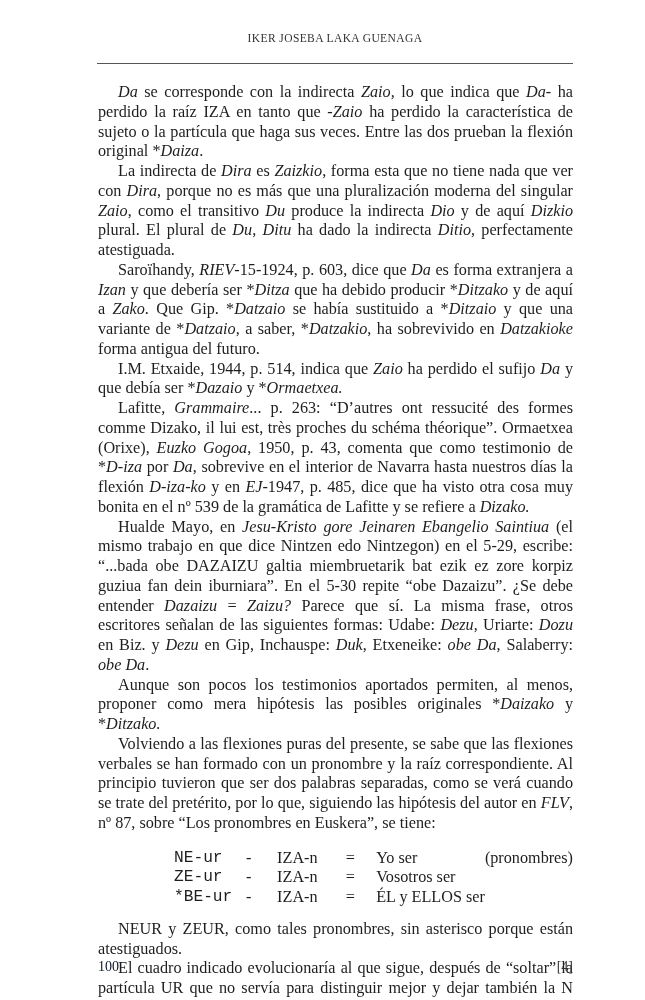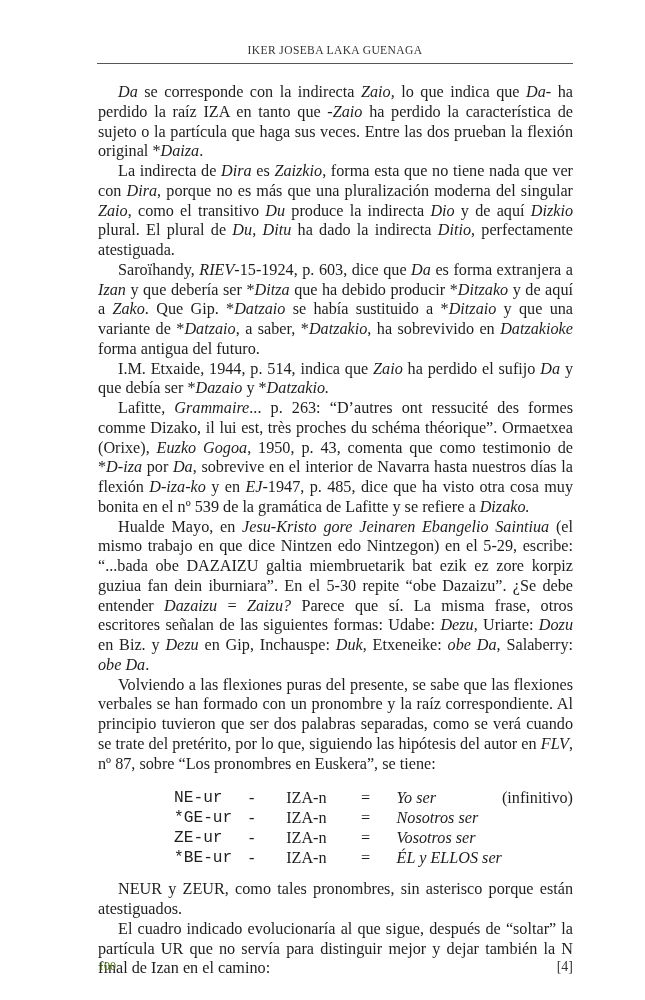--- a/index.html
+++ b/index.html
@@ -1,65 +1,58 @@
 <!DOCTYPE html>
 <html><head>
 <meta charset="utf-8">
 <style>
   html, body { margin: 0; padding: 0; background: #ffffff; }
   body { width: 645px; height: 1000px; position: relative; overflow: hidden;
          font-family: "Liberation Serif", "DejaVu Serif", serif; color: #1e1e1e; }
-  .header { position: absolute; left: 97px; top: 44px; width: 476px; text-align: center;
+  .header { position: absolute; left: 97px; top: 32px; width: 476px; text-align: center;
             font-size: 11.5px; letter-spacing: 0.4px; color: #333; }
   .rule { position: absolute; left: 97px; top: 63px; width: 476px; height: 0;
           border-top: 1px solid #555; }
   .body { position: absolute; left: 98px; top: 83px; width: 475px;
           font-size: 16.2px; line-height: 19.75px; }
   .p { margin: 0; text-align: justify; text-indent: 20px; hyphens: manual; }
   i { font-style: italic; }
   table.paradigm { border-collapse: collapse; margin: 15px 0 12px 76px; font-size: 16.2px; }
   table.paradigm td { padding: 0; line-height: 19.75px; vertical-align: top; white-space: nowrap; }
-  .t1c1 { width: 76px; font-family: Liberation Mono, monospace; } .t1c2 { width: 39px; } .t1c3 { width: 77px; margin-left: 22px; } .t1c4 { width: 37px; } .t1c5 { width: 76px; font-style: italic; }
-  .folio-left { position: absolute; left: 98px; top: 959px; font-size: 12px; color: #4d7c0f; }
+  .t1c1 { width: 76px; font-family: Liberation Mono, monospace; } .t1c2 { width: 39px; } .t1c3 { width: 77px; margin-left: 22px; } .t1c4 { width: 37px; } .t1c5 { width: 76px; }
+  .folio-left { position: absolute; left: 98px; top: 959px; font-size: 14px; color: #0f172a; }
   .folio-right { position: absolute; right: 72px; top: 959px; font-size: 14px; color: #333; }
 </style>
 </head>
 <body>
 
 <div class="header">IKER JOSEBA LAKA GUENAGA</div>
 <div class="rule"></div>
 
 <div class="body">
   <div id="paras-before">
       <p class="p"><i>Da</i><span> se corresponde con la indirecta </span><i>Zaio,</i><span> lo que indica que </span><i>Da-</i><span> ha perdido la raíz IZA en tanto que </span><i>-Zaio</i><span> ha perdido la característica de sujeto o la partícula que haga sus veces. Entre las dos prueban la flexión original *</span><i>Dai­za</i><span>.</span></p>
       <p class="p"><span>La indirecta de </span><i>Dira</i><span> es </span><i>Zaizkio</i><span>, forma esta que no tiene nada que ver con </span><i>Dira</i><span>, porque no es más que una pluralización moderna del singular </span><i>Zaio</i><span>, co­mo el transitivo </span><i>Du</i><span> produce la indirecta </span><i>Dio</i><span> y de aquí </span><i>Dizkio</i><span> plural. El plu­ral de </span><i>Du</i><span>, </span><i>Ditu</i><span> ha dado la indirecta </span><i>Ditio</i><span>, perfectamente atestiguada.</span></p>
       <p class="p"><span>Saroïhandy, </span><i>RIEV</i><span>-15-1924, p. 603, dice que </span><i>Da</i><span> es forma extranjera a </span><i>Izan</i><span> y que debería ser *</span><i>Ditza</i><span> que ha debido producir *</span><i>Ditzako</i><span> y de aquí a </span><i>Zako</i><span>. Que Gip. *</span><i>Datzaio</i><span> se había sustituido a *</span><i>Ditzaio</i><span> y que una variante de *</span><i>Datzaio</i><span>, a saber, *</span><i>Datzakio</i><span>, ha sobrevivido en </span><i>Datzakioke</i><span> forma antigua del futuro.</span></p>
-      <p class="p"><span>I.M. Etxaide, 1944, p. 514, indica que </span><i>Zaio</i><span> ha perdido el sufijo </span><i>Da</i><span> y que debía ser *</span><i>Dazaio</i><span> y *</span><i>Datzakio.</i></p>
+      <p class="p"><span>I.M. Etxaide, 1944, p. 514, indica que </span><i>Zaio</i><span> ha perdido el sufijo </span><i>Da</i><span> y que debía ser *</span><i>Dazaio</i><span> y *</span><i>Ormaetxea.</i></p>
       <p class="p"><span>Lafitte, </span><i>Grammaire</i><span>... p. 263: “D’autres ont ressucité des formes comme Dizako, il lui est, très proches du schéma théorique”. Ormaetxea (Orixe), </span><i>Euzko Gogoa</i><span>, 1950, p. 43, comenta que como testimonio de *</span><i>D-iza</i><span> por </span><i>Da</i><span>, sobrevive en el interior de Navarra hasta nuestros días la flexión </span><i>D-iza-ko</i><span> y en </span><i>EJ</i><span>-1947, p. 485, dice que ha visto otra cosa muy bonita en el nº 539 de la gramática de Lafitte y se refiere a </span><i>Dizako.</i></p>
       <p class="p"><span>Hualde Mayo, en </span><i>Jesu-Kristo gore Jeinaren Ebangelio Saintiua</i><span> (el mismo trabajo en que dice Nintzen edo Nintzegon) en el 5-29, escribe: “...bada obe DAZAIZU galtia miembruetarik bat ezik ez zore korpiz guziua fan dein iburniara”. En el 5-30 repite “obe Dazaizu”. ¿Se debe entender </span><i>Dazaizu</i><span> = </span><i>Zaizu?</i><span> Parece que sí. La misma frase, otros escritores señalan de las siguien­tes formas: Udabe: </span><i>Dezu</i><span>, Uriarte: </span><i>Dozu</i><span> en Biz. y </span><i>Dezu</i><span> en Gip, Inchauspe: </span><i>Duk</i><span>, Etxeneike: </span><i>obe Da</i><span>, Salaberry: </span><i>obe Da</i><span>.</span></p>
+      <p class="p"><span>Aunque son pocos los testimonios aportados permiten, al menos, propo­ner como mera hipótesis las posibles originales *</span><i>Daizako</i><span> y *</span><i>Ditzako.</i></p>
       <p class="p"><span>Volviendo a las flexiones puras del presente, se sabe que las flexiones ver­bales se han formado con un pronombre y la raíz correspondiente. Al prin­cipio tuvieron que ser dos palabras separadas, como se verá cuando se trate del pretérito, por lo que, siguiendo las hipótesis del autor en </span><i>FLV</i><span>, nº 87, so­bre “Los pronombres en Euskera”, se tiene:</span></p>
     </div>
 
   <table class="paradigm">
     <tbody id="paradigm1">
         <tr>
           <td class="t1c1">NE-ur</td>
           <td class="t1c2">-</td>
           <td class="t1c3">IZA-n</td>
           <td class="t1c4">=</td>
           <td class="t1c5">Yo ser</td>
-          <td>(infinitivo)</td>
-        </tr>
-        <tr>
-          <td class="t1c1">*GE-ur</td>
-          <td class="t1c2">-</td>
-          <td class="t1c3">IZA-n</td>
-          <td class="t1c4">=</td>
-          <td class="t1c5">Nosotros ser</td>
-          <td></td>
+          <td>(pronombres)</td>
         </tr>
         <tr>
           <td class="t1c1">ZE-ur</td>
           <td class="t1c2">-</td>
           <td class="t1c3">IZA-n</td>
           <td class="t1c4">=</td>
           <td class="t1c5">Vosotros ser</td>
           <td></td>
         </tr>
         <tr>

